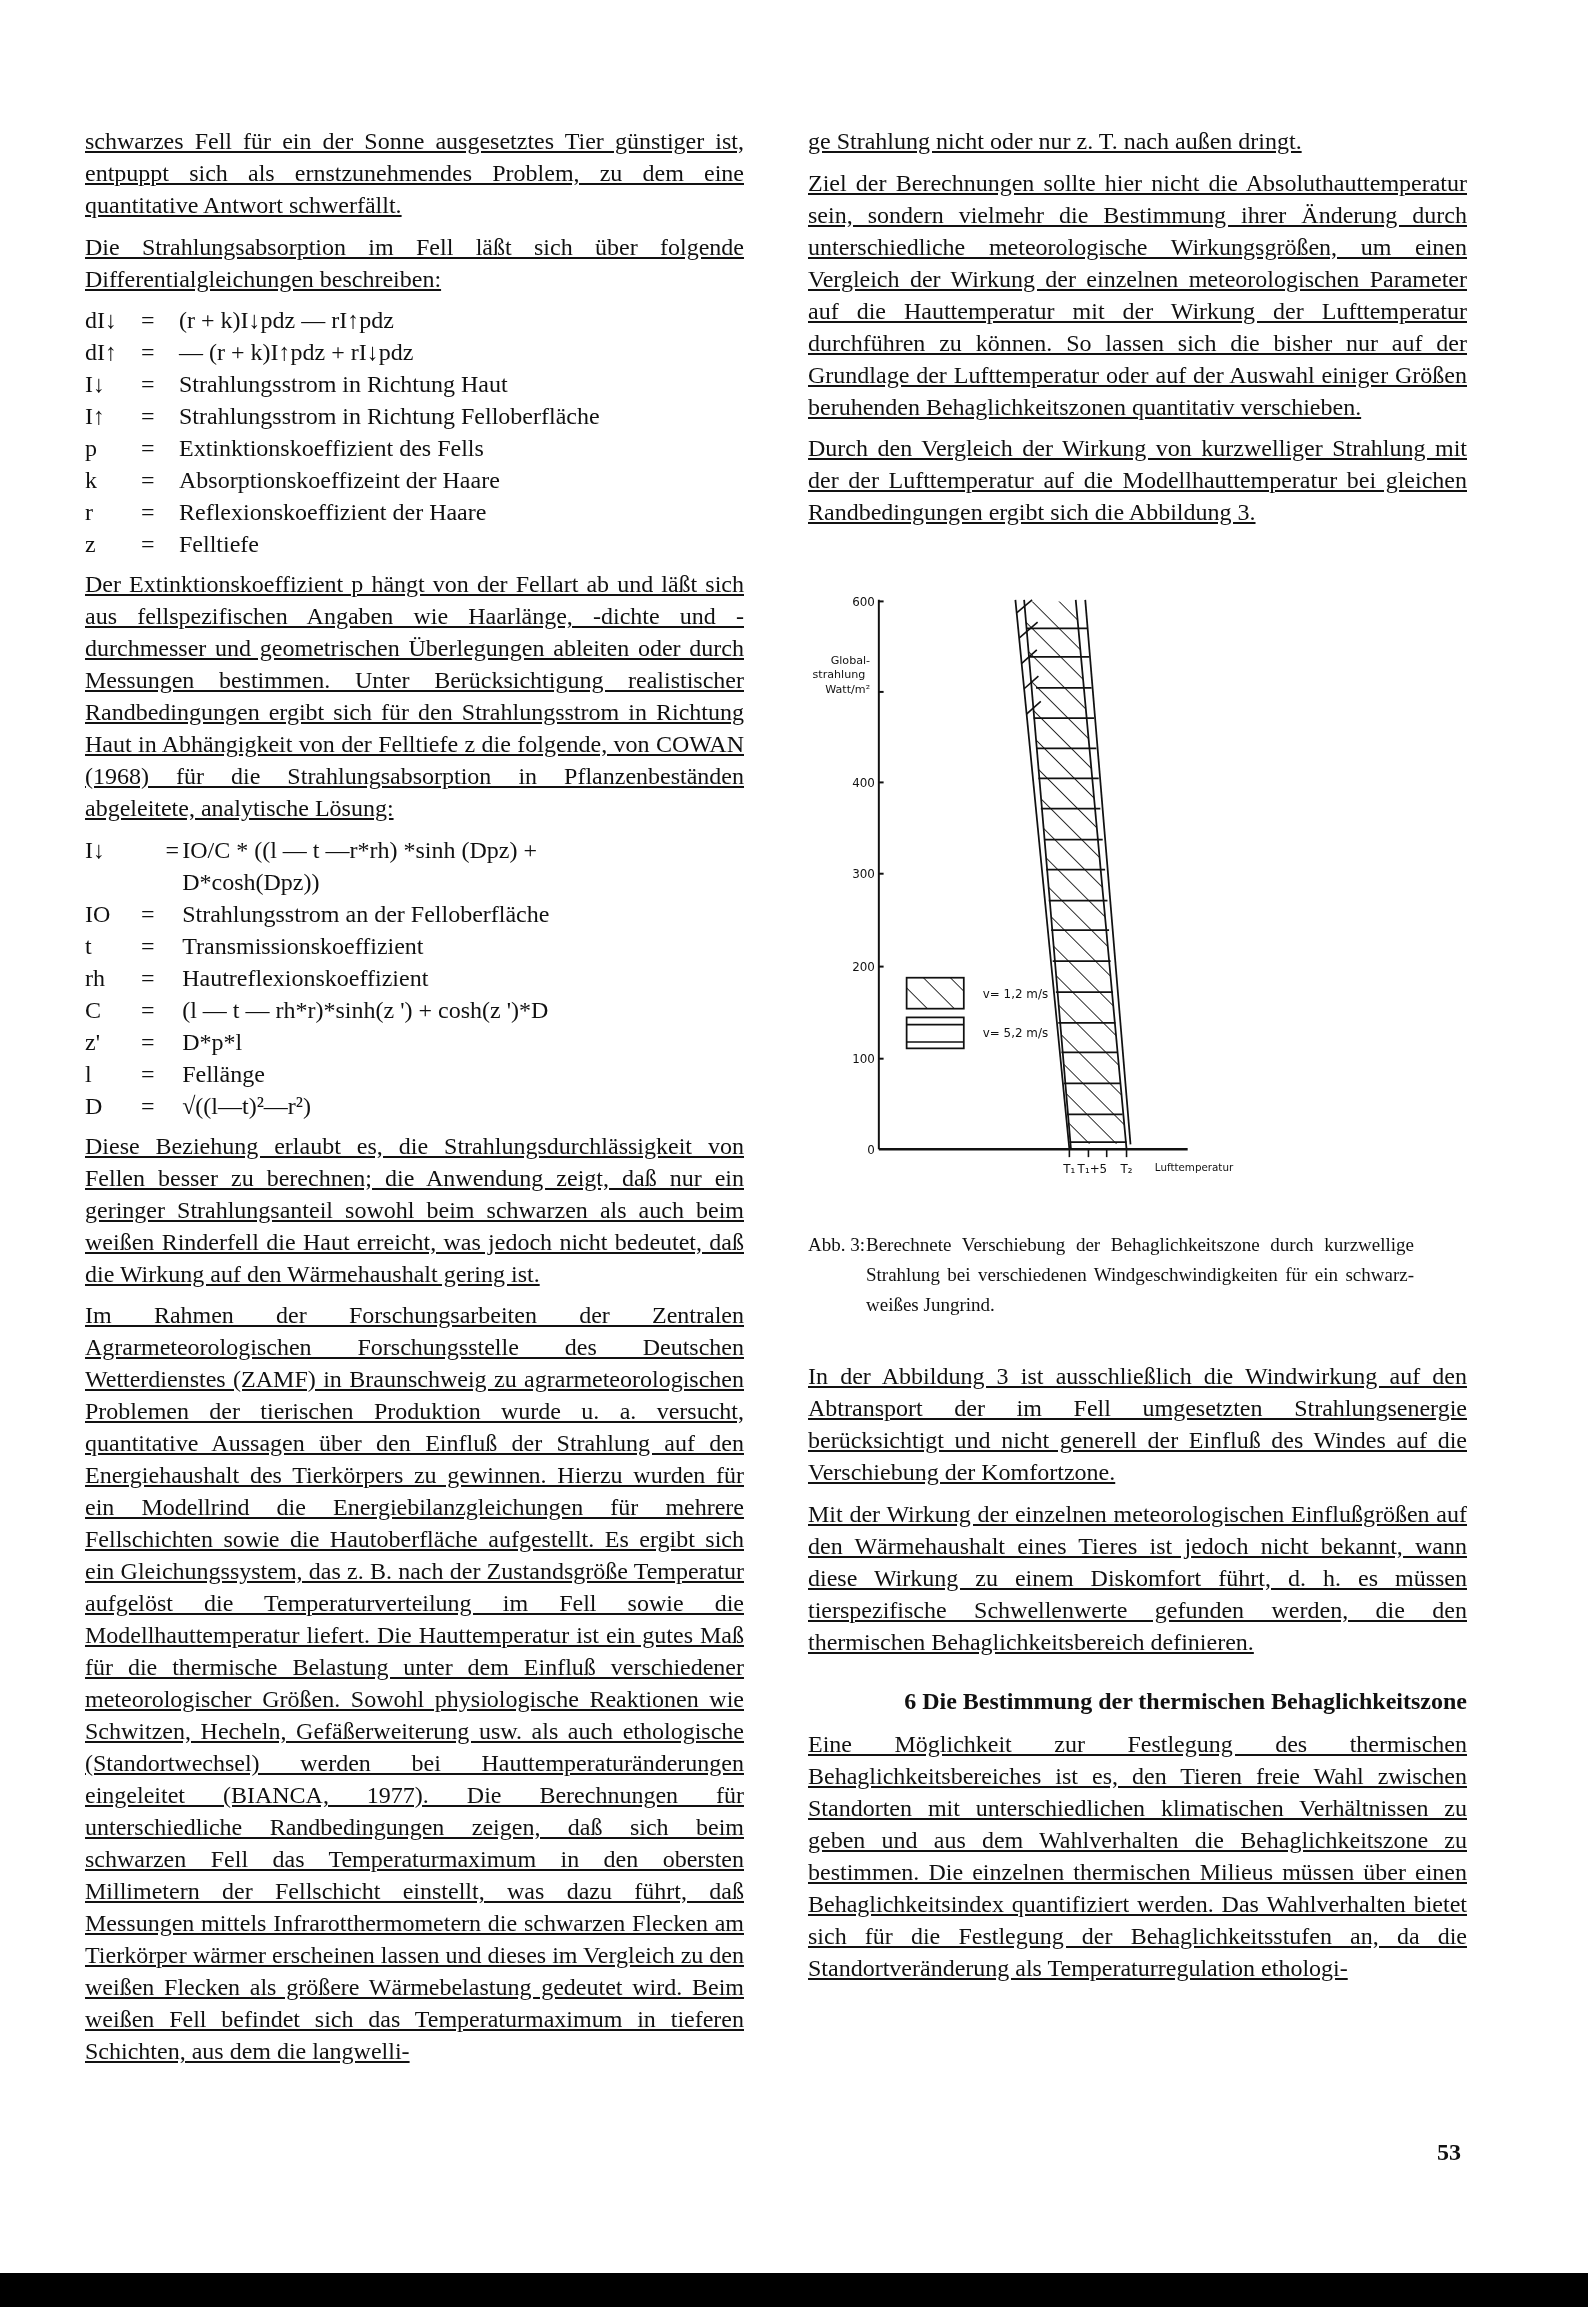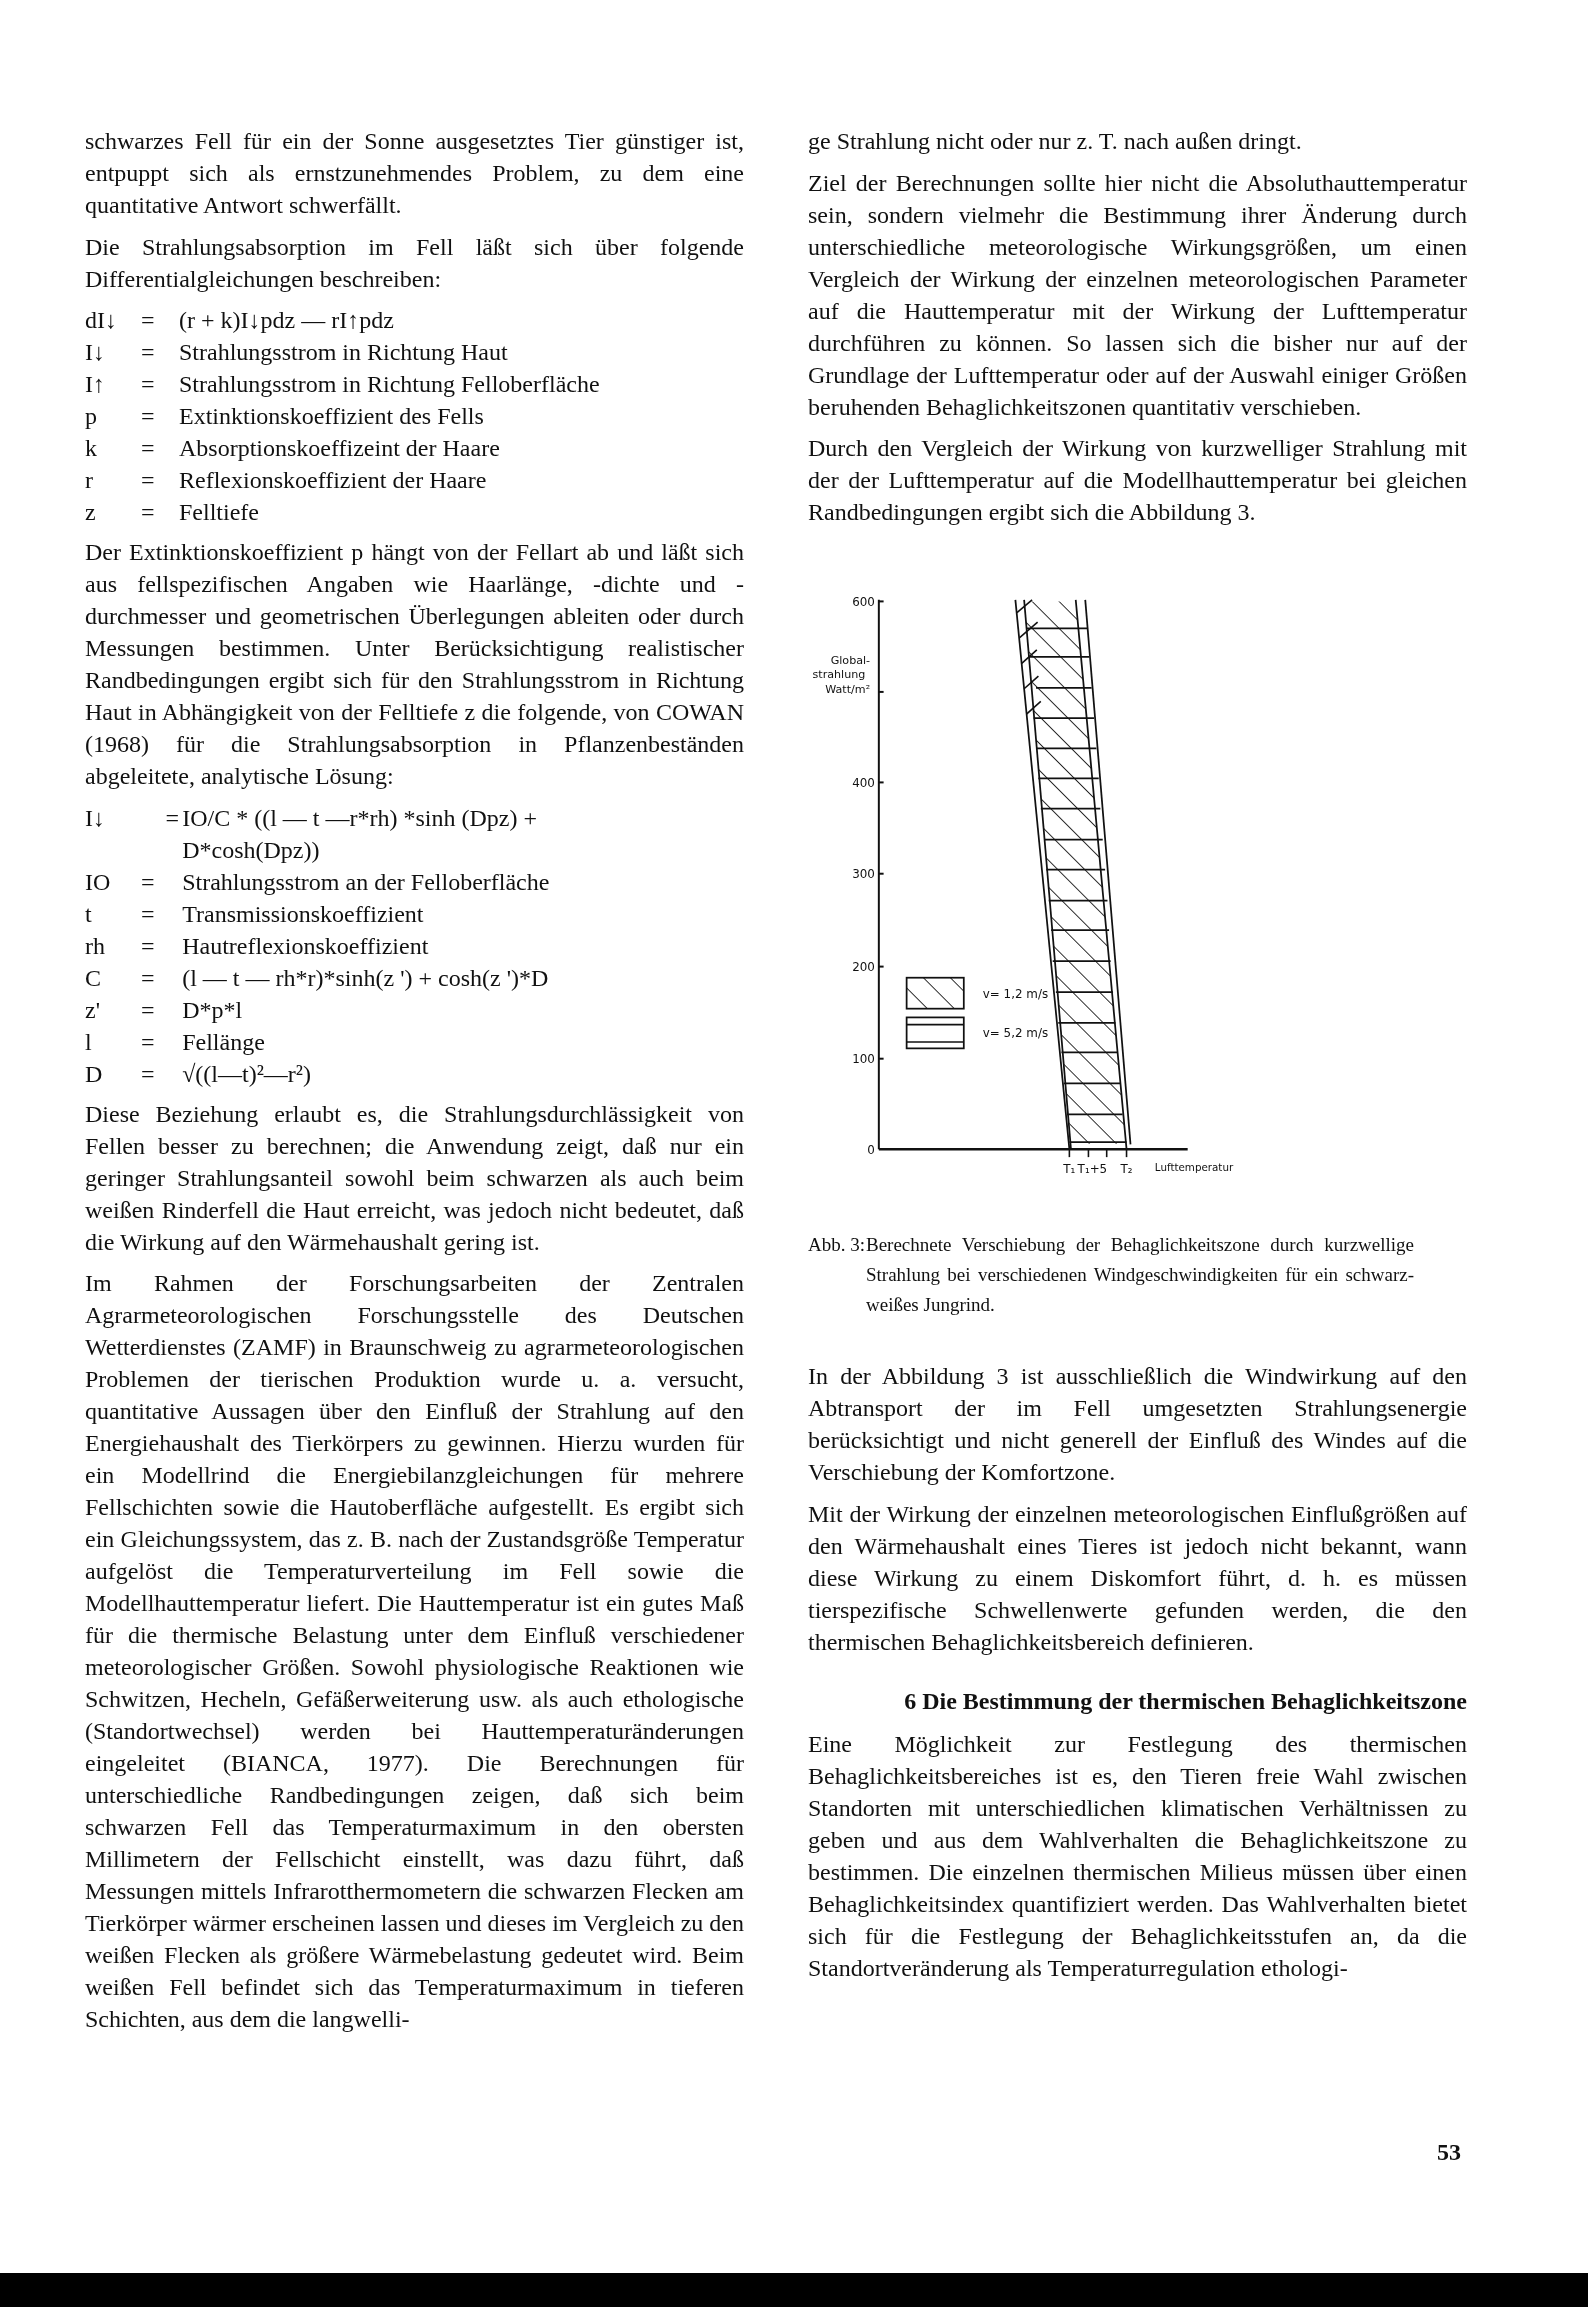--- a/index.html
+++ b/index.html
@@ -1,21 +1,21 @@
 <!DOCTYPE html>
 <html style="font-size:12.7px"><head>
 <meta charset="utf-8">
 <style>
   html, body { margin: 0; padding: 0; background: #ffffff; }
   body { width: 1588px; height: 2307px; position: relative; overflow: hidden;
          font-family: "Liberation Serif", "DejaVu Serif", serif; color: #111; }
   .col { position: absolute; top: 125px; font-size: 24px; line-height: 32px; }
   .col-left { left: 85px; width: 659px; }
   .col-right { left: 808px; width: 659px; }
-  .para { margin: 0 0 9.5px 0; text-align: justify; text-align-last: left; hyphens: manual; }
+  .para { margin: 0 0 9.5px 0; text-align: justify; text-align-last: left; hyphens: manual; text-decoration: underline; }
   .eq-table { border-collapse: collapse; margin: 0 12px 8px 0; }
   .eq-table td { padding: 0; vertical-align: top; height: 32px; }
   .eq-sym { width: 56px; }
   .eq-eq { width: 38px; text-align: left; }
   .heading { font-weight: bold; margin: 27px 0 11px 0; text-align: right; }
   .heading .num { display: inline-block; width: 32px; }
   .figure { position: relative; width: 691px; height: 651px; margin: 48px 0 0 4px; }
   .figure svg { position: absolute; left: 0; top: 0; }
   .caption { font-size: 19px; line-height: 30px; margin: 3.2px 0 40px 0; display: flex; }
   .caption .cap-label { width: 58px; flex: none; }
@@ -30,20 +30,25 @@
 <div class="col col-left">
   <p class="para">schwarzes Fell für ein der Sonne ausgesetztes Tier günstiger ist, entpuppt sich als ernstzunehmendes Problem, zu dem eine quantitative Antwort schwerfällt.</p>
   <p class="para">Die Strahlungsabsorption im Fell läßt sich über folgende Differentialgleichungen beschreiben:</p>
 
   <table class="eq-table">
     <tbody>
       <tr>
           <td class="eq-sym">dI↓</td>
           <td class="eq-eq">=</td>
           <td>(r + k)I↓pdz — rI↑pdz</td>
+        </tr>
+      <tr>
+          <td class="eq-sym">dI↑</td>
+          <td class="eq-eq">=</td>
+          <td>— (r + k)I↑pdz + rI↓pdz</td>
         </tr>
       <tr>
           <td class="eq-sym">I↓</td>
           <td class="eq-eq">=</td>
           <td>Strahlungsstrom in Richtung Haut</td>
         </tr>
       <tr>
           <td class="eq-sym">I↑</td>
           <td class="eq-eq">=</td>
           <td>Strahlungsstrom in Richtung Felloberfläche</td>

